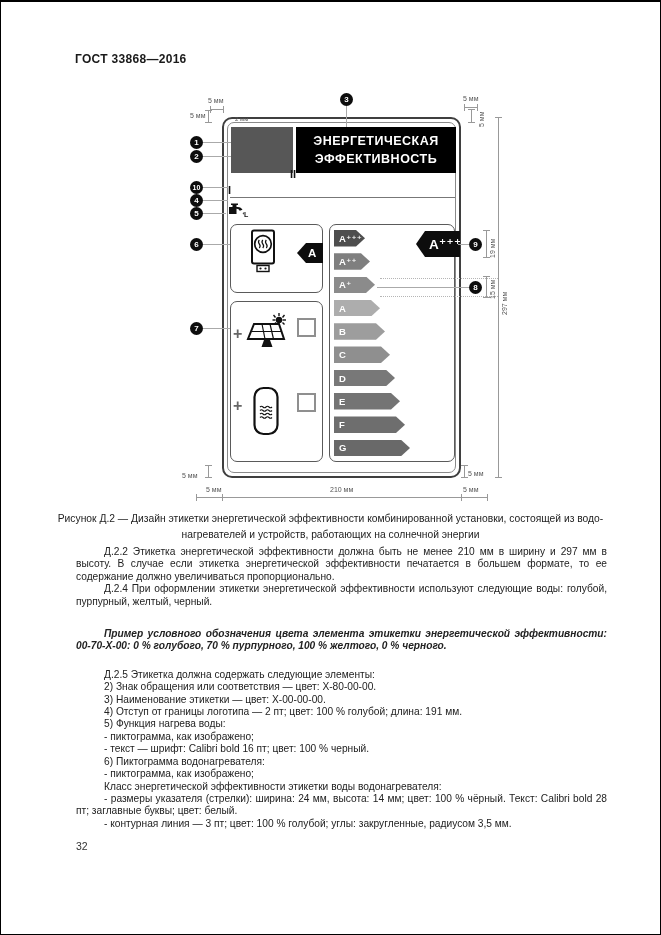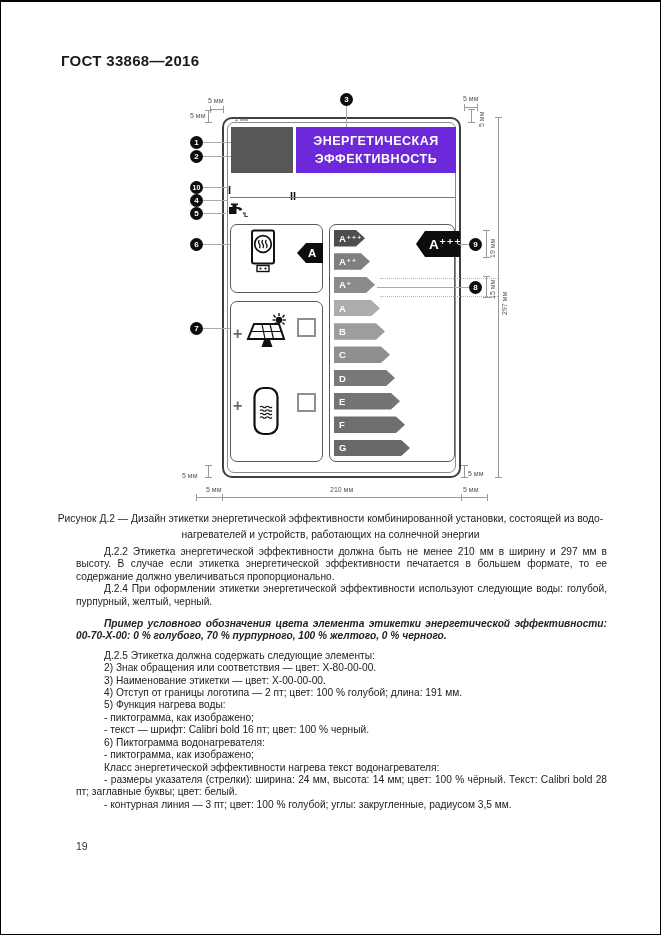--- a/index.html
+++ b/index.html
@@ -1,20 +1,20 @@
 <!DOCTYPE html>
 <html><head>
 <meta charset="utf-8">
 <style>
   *{box-sizing:border-box;margin:0;padding:0}
   html,body{width:661px;height:935px}
   body{position:relative;background:#fff;font-family:"Liberation Sans","DejaVu Sans",sans-serif;color:#222;overflow:hidden}
   .abs{position:absolute}
   .page-frame{position:absolute;inset:0;border:1.5px solid #000;border-top-width:2px;pointer-events:none}
-  .doc-header{position:absolute;left:61px;top:52px;font-size:15px;font-weight:bold;letter-spacing:.3px;color:#1a1a1a}
+  .doc-header{position:absolute;left:75px;top:52px;font-size:12px;font-weight:bold;letter-spacing:.3px;color:#1a1a1a}
   .page-num{position:absolute;left:76px;top:840px;font-size:10.5px;color:#333}
 
   
   .label-outer{position:absolute;left:222px;top:117px;width:239px;height:361px;border:2.5px solid #3f3f3f;border-radius:10px;background:#fff}
   .label-inner{position:absolute;left:227px;top:122px;width:229px;height:351px;border:1px solid #8a8a8a;border-radius:7px}
   .logo-box{position:absolute;left:231px;top:127px;width:62px;height:46px}
   .title-box{position:absolute;left:296px;top:127px;width:160px;height:46px;display:flex;flex-direction:column;align-items:center;justify-content:center;gap:1px}
   .title-box div{color:#fff;font-weight:bold;font-size:12.5px;letter-spacing:.5px;line-height:1.35}
   .roman{position:absolute;font-size:11px;font-weight:bold;color:#111}
   .hrule{position:absolute;left:230px;top:197px;width:225px;height:1px;background:#777}
@@ -43,44 +43,44 @@
   .dim-v{position:absolute;width:1px;background:#999}
   .dim-v::before,.dim-v::after{content:"";position:absolute;left:-3px;width:7px;height:1px;background:#999}
   .dim-v::before{top:0}.dim-v::after{bottom:0}
   .tick{position:absolute;width:1px;height:7px;background:#999}
 
   
   .caption{position:absolute;left:50px;top:511px;width:561px;text-align:center;font-size:10.3px;line-height:15.5px;color:#222}
   .caption div{white-space:nowrap}
   .content{position:absolute;left:76px;top:546px;width:531px;font-size:10.2px;line-height:12.4px;text-align:justify;color:#222}
   .indent{text-indent:28px}
-  .example{font-weight:bold;font-style:italic;margin-top:10px}
-  .mt{margin-top:7px}
+  .example{font-weight:bold;font-style:italic;margin-top:20px}
+  .mt{margin-top:16px}
   svg{display:block}
 </style>
 </head>
 <body>
 
 <div class="page-frame"></div>
 
 <div class="doc-header">ГОСТ 33868—2016</div>
 
 <div>
 
   <div class="label-outer"></div>
   <div class="label-inner"></div>
 
   <div class="logo-box" style="background: rgb(87, 87, 87);"></div>
-  <div class="title-box" style="background: #6d28d9;">
+  <div class="title-box" style="background: #000000;">
     <div>ЭНЕРГЕТИЧЕСКАЯ</div>
     <div>ЭФФЕКТИВНОСТЬ</div>
   </div>
 
   <div class="roman" style="left:228px;top:184px">I</div>
-  <div class="roman" style="left:290px;top:190px">II</div>
+  <div class="roman" style="left:290px;top:168px">II</div>
   <div class="hrule"></div>
 
   <div class="abs" style="left:227px;top:201px">
     <svg width="20" height="15" viewBox="0 0 20 15">
       <path d="M2,6 h3.5 V4 H4 V2.4 h7 V4 H9.5 v2 q4.5,-0.6 6,2.8 l-2.8,1 Q11.8,7.6 9.5,7.8 V13 H2 z" fill="#111"></path>
       <path d="M16.3,11 q1.1,1.8 0,2.8 q-1.1,-1 0,-2.8" fill="#111"></path>
     </svg>
   </div>
   <div class="tap-sub">L</div>
 
@@ -239,18 +239,18 @@
   <div class="indent example">Пример условного обозначения цвета элемента этикетки энергетической эффективности: 00-70-Х-00: 0 % голубого, 70 % пурпурного, 100 % желтого, 0 % черного.</div>
   <div class="indent mt">Д.2.5 Этикетка должна содержать следующие элементы:</div>
   <div class="indent">2) Знак обращения или соответствия — цвет: Х-80-00-00.</div>
   <div class="indent">3) Наименование этикетки — цвет: Х-00-00-00.</div>
   <div class="indent">4) Отступ от границы логотипа — 2 пт; цвет: 100 % голубой; длина: 191 мм.</div>
   <div class="indent">5) Функция нагрева воды:</div>
   <div class="indent">- пиктограмма, как изображено;</div>
   <div class="indent">- текст  — шрифт: Calibri bold 16 пт; цвет: 100 % черный.</div>
   <div class="indent">6) Пиктограмма водонагревателя:</div>
   <div class="indent">- пиктограмма, как изображено;</div>
-  <div class="indent">Класс энергетической эффективности нагрева текст водонагревателя:</div>
+  <div class="indent">Класс энергетической эффективности этикетки воды водонагревателя:</div>
   <div class="indent">- размеры указателя (стрелки): ширина: 24 мм, высота: 14 мм; цвет: 100 % чёрный. Текст: Calibri bold 28 пт; заглавные буквы; цвет: белый.</div>
   <div class="indent">- контурная линия — 3 пт; цвет: 100 % голубой; углы: закругленные, радиусом 3,5 мм.</div>
 </div>
 
-<div class="page-num">19</div>
+<div class="page-num">32</div>
 
 </body></html>

